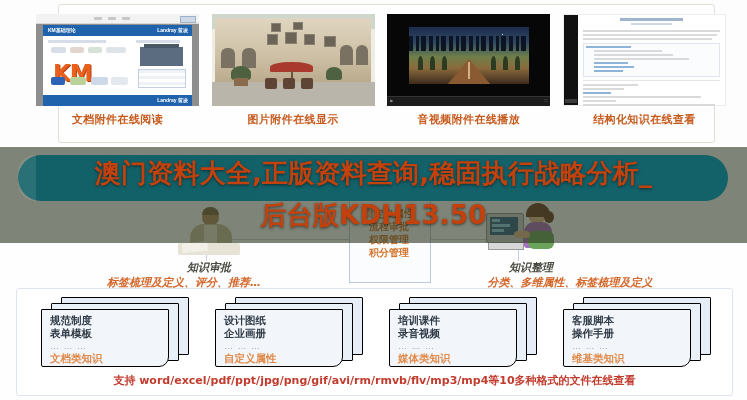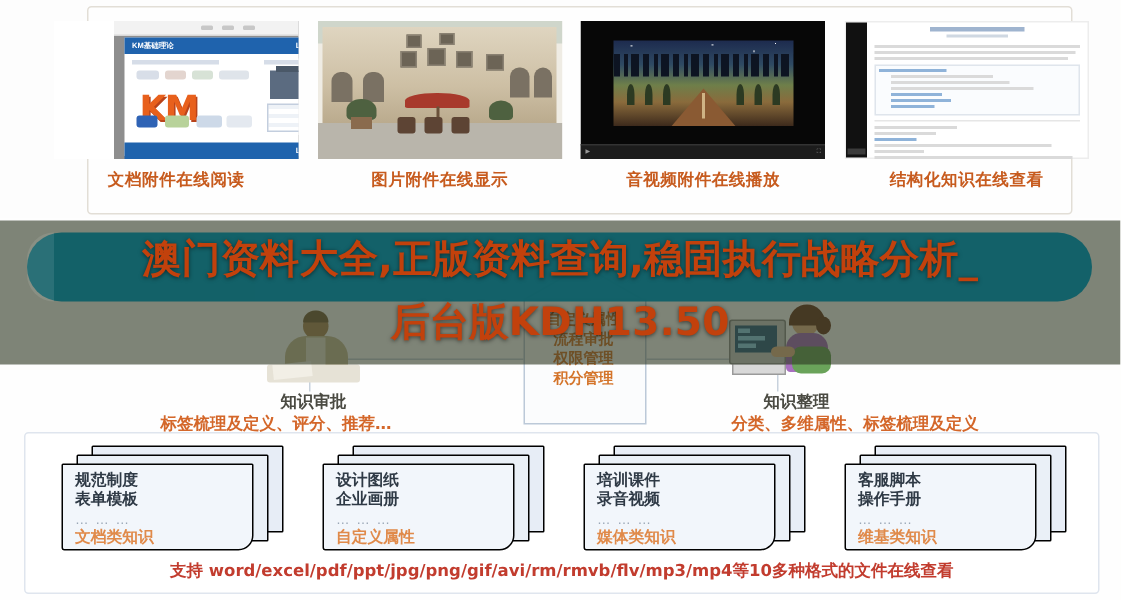--- a/index.html
+++ b/index.html
@@ -33,21 +33,21 @@
     position:absolute;left:36px;top:112px;width:690px;
     display:flex;justify-content:space-between;
   }
   .cap{
     width:163px;text-align:center;color:#c75b1e;
     font-size:11px;font-weight:bold;letter-spacing:.4px;
     font-family:"DejaVu Sans",sans-serif;
   }
 
   
-  .doc-viewer{width:100%;height:100%;background:#8e8e8e;position:relative;margin-left:40px;}
+  .doc-viewer{width:100%;height:100%;background:#8e8e8e;position:relative;}
   .dv-toolbar{position:absolute;left:0;top:0;width:100%;height:9px;background:#f2f2f2;border-bottom:1px solid #d8d8d8;}
   .dv-tb-dot{position:absolute;top:3px;width:8px;height:3px;background:#c7c7c7;border-radius:1px;}
   .dv-tb-btn{position:absolute;right:3px;top:2px;width:14px;height:5px;background:#cfd8e6;border:1px solid #9fb0c9;}
   .dv-page{position:absolute;left:7px;top:11px;right:7px;bottom:2px;background:#ffffff;}
   .dv-band{position:absolute;left:0;width:100%;height:11px;background:#1f63ad;}
   .dv-band.t{top:0;}
   .dv-band.b{bottom:-2px;}
   .dv-band-l{position:absolute;left:5px;top:2px;font-size:5px;color:#fff;font-weight:bold;}
   .dv-band-r{position:absolute;right:4px;top:2px;font-size:5px;color:#fff;font-weight:bold;}
   .dv-body{position:absolute;left:5px;top:14px;right:5px;bottom:14px;background:#fff;}
@@ -134,21 +134,21 @@
     color:#d4742a;font-size:10px;line-height:13px;font-weight:bold;
     font-family:"DejaVu Sans",sans-serif;
   }
   .vline{position:absolute;width:1px;background:#c8d2dd;}
   .hline{position:absolute;height:1px;background:#c8d2dd;}
 
   .person{position:absolute;}
   .p-head{position:absolute;border-radius:50%;}
   .p-body{position:absolute;}
 
-  .mid-lab{position:absolute;text-align:center;}
+  .mid-lab{position:absolute;text-align:center;font-style:italic;}
   .mid-lab .t1{color:#4a4a42;font-size:11px;font-weight:bold;font-family:"DejaVu Sans",sans-serif;line-height:14px;}
   .mid-lab .t2{color:#d4672a;font-size:11px;font-weight:bold;font-family:"DejaVu Sans",sans-serif;line-height:15px;}
 
   
   .bottom{
     position:absolute;left:0;top:288px;width:747px;height:112px;background:#fefefe;
   }
   .bot-panel{
     position:absolute;left:16px;top:0px;width:715px;height:106px;
     border:1px solid #dfe5ee;border-radius:3px;background:#fff;

